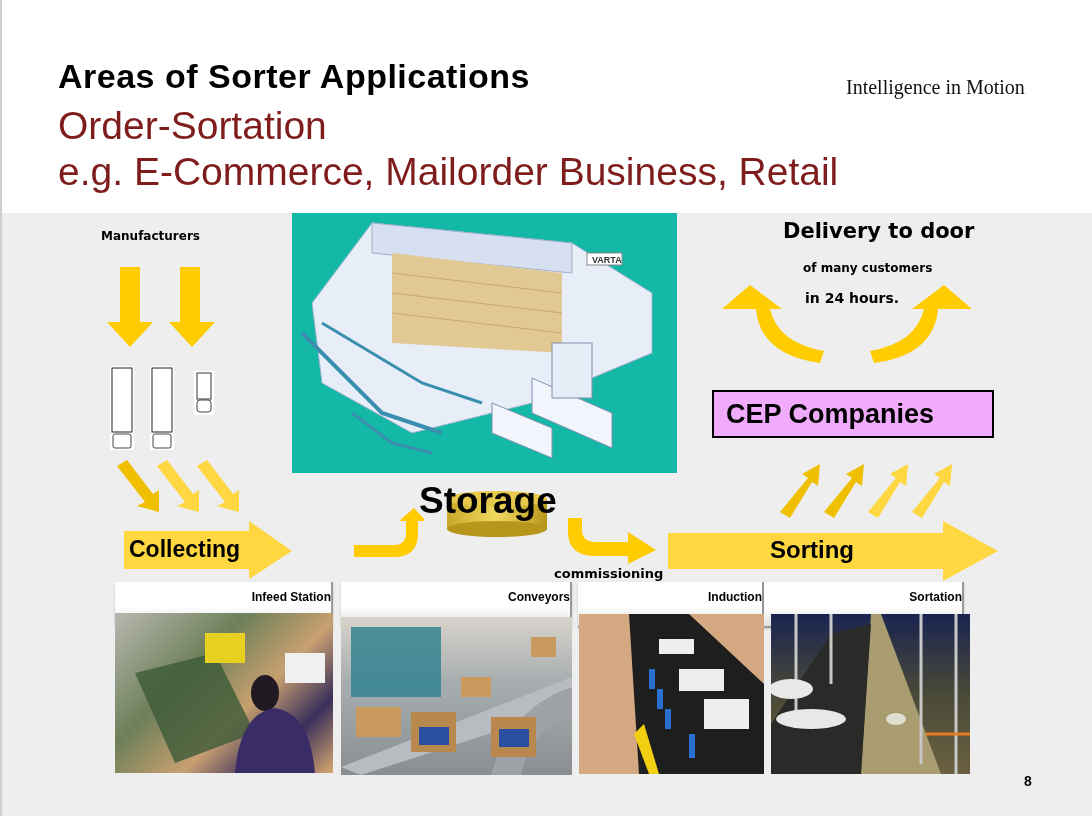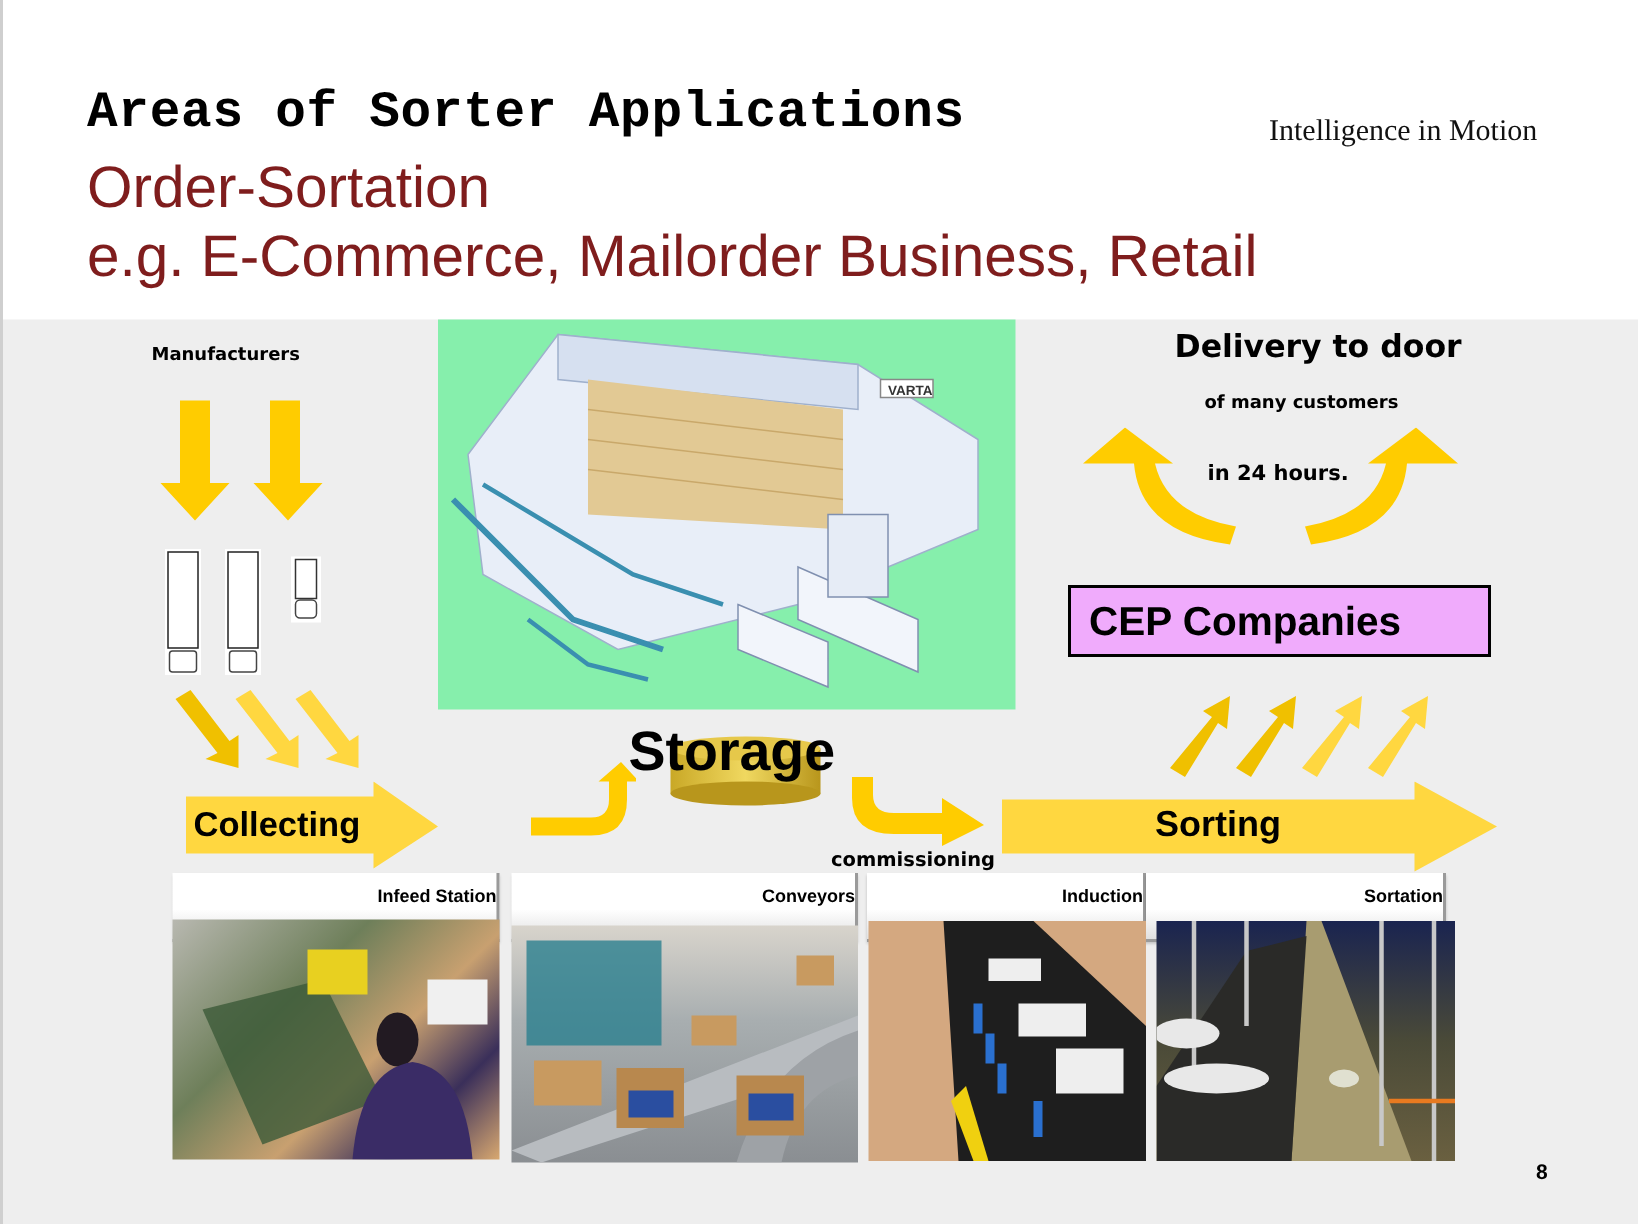--- a/index.html
+++ b/index.html
@@ -1,31 +1,31 @@
 <!DOCTYPE html>
 <html><head>
 <meta charset="utf-8">
 <style>
   html, body { margin: 0; padding: 0; }
   body { width: 1092px; height: 816px; position: relative; overflow: hidden; background: #ffffff; font-family: "Liberation Sans", sans-serif; }
   .left-border { position: absolute; left: 0; top: 0; width: 2px; height: 816px; background: #cfcfcf; }
   .header { position: absolute; left: 2px; top: 0; width: 1090px; height: 213px; background: #ffffff; }
   .content { position: absolute; left: 2px; top: 213px; width: 1090px; height: 603px; background: #eeeeee; }
-  .title { position: absolute; left: 58px; top: 57px; font-size: 34px; font-weight: bold; color: #000; letter-spacing: 0.5px; font-family: Liberation Mono, monospace; }
+  .title { position: absolute; left: 58px; top: 57px; font-size: 34px; font-weight: bold; color: #000; letter-spacing: 0.5px; font-family: Liberation Sans, sans-serif; }
   .subtitle { position: absolute; left: 58px; font-size: 39px; color: #7f1d1d; }
   .logo { position: absolute; left: 835px; top: 14px; width: 220px; height: 90px; }
   .logo-script { position: absolute; left: 5px; top: 0; font-family: "DejaVu Serif", serif; font-style: italic; font-size: 38px; color: #e8141b; letter-spacing: -1px; }
   .logo-tag { position: absolute; left: 11px; top: 62px; font-family: "Liberation Serif", serif; font-size: 20px; color: #111; white-space: nowrap; }
   .abs { position: absolute; }
   .label-bold { font-family: "DejaVu Sans", sans-serif; font-weight: bold; color: #000; }
   .cep-box { position: absolute; left: 712px; top: 390px; width: 282px; height: 48px; border: 2px solid #000; background: #f0abfc; box-sizing: border-box; }
   .cep-box span { position: absolute; left: 12px; top: 7px; font-size: 27px; font-weight: bold; color: #000; }
   .tab-label { position: absolute; height: 46px; background: linear-gradient(#ffffff, #ffffff 55%, #e0e0e0); border-right: 2px solid #9a9a9a; border-bottom: 2px solid #9a9a9a; box-shadow: 0 1px 2px rgba(0,0,0,0.2); text-align: right; font-size: 12px; font-weight: bold; line-height: 30px; color: #000; box-sizing: border-box; }
   .photo { position: absolute; overflow: hidden; }
-  .warehouse { position: absolute; left: 292px; top: 213px; width: 385px; height: 260px; background: #86efac; }
+  .warehouse { position: absolute; left: 292px; top: 213px; width: 385px; height: 260px; background: #14b8a6; }
   .page-num { position: absolute; left: 1024px; top: 773px; font-size: 14px; font-weight: bold; color: #000; }
 </style>
 </head>
 <body>
 
 <div class="left-border"></div>
 <div class="header"></div>
 <div class="content"></div>
 
 <div class="title">Areas of Sorter Applications</div>
@@ -119,21 +119,21 @@
   <polygon points="90,50 100,56 122,20 128,24 130,2 112,12 118,16" fill="#ffd740"></polygon>
   <polygon points="134,50 144,56 166,20 172,24 174,2 156,12 162,16" fill="#ffd740"></polygon>
 </svg>
 
 <div class="cep-box">
   <span>CEP Companies</span>
 </div>
 
 <div class="abs label-bold" style="left:783px; top:219px; font-size:21px;">Delivery to door</div>
 <div class="abs label-bold" style="left:803px; top:261px; font-size:12px;">of many customers</div>
-<div class="abs label-bold" style="left:805px; top:290px; font-size:14px;margin-top:18px;">in 24 hours.</div>
+<div class="abs label-bold" style="left:805px; top:290px; font-size:14px;">in 24 hours.</div>
 
 <svg class="abs" style="left:720px; top:285px;" width="255" height="80">
   <path d="M2,24 L30,0 L62,24 L50,24 Q58,58 104,66 L100,78 Q40,70 36,24 Z" fill="#ffcc00"></path>
   <path d="M252,24 L224,0 L192,24 L204,24 Q196,58 150,66 L154,78 Q214,70 218,24 Z" fill="#ffcc00"></path>
 </svg>
 
 <div class="tab-label" style="left:115px; top:582px; width:218px;">Infeed Station</div>
 <div class="tab-label" style="left:341px; top:582px; width:231px;">Conveyors</div>
 <div class="tab-label" style="left:578px; top:582px; width:186px;">Induction</div>
 <div class="tab-label" style="left:764px; top:582px; width:200px;">Sortation</div>

